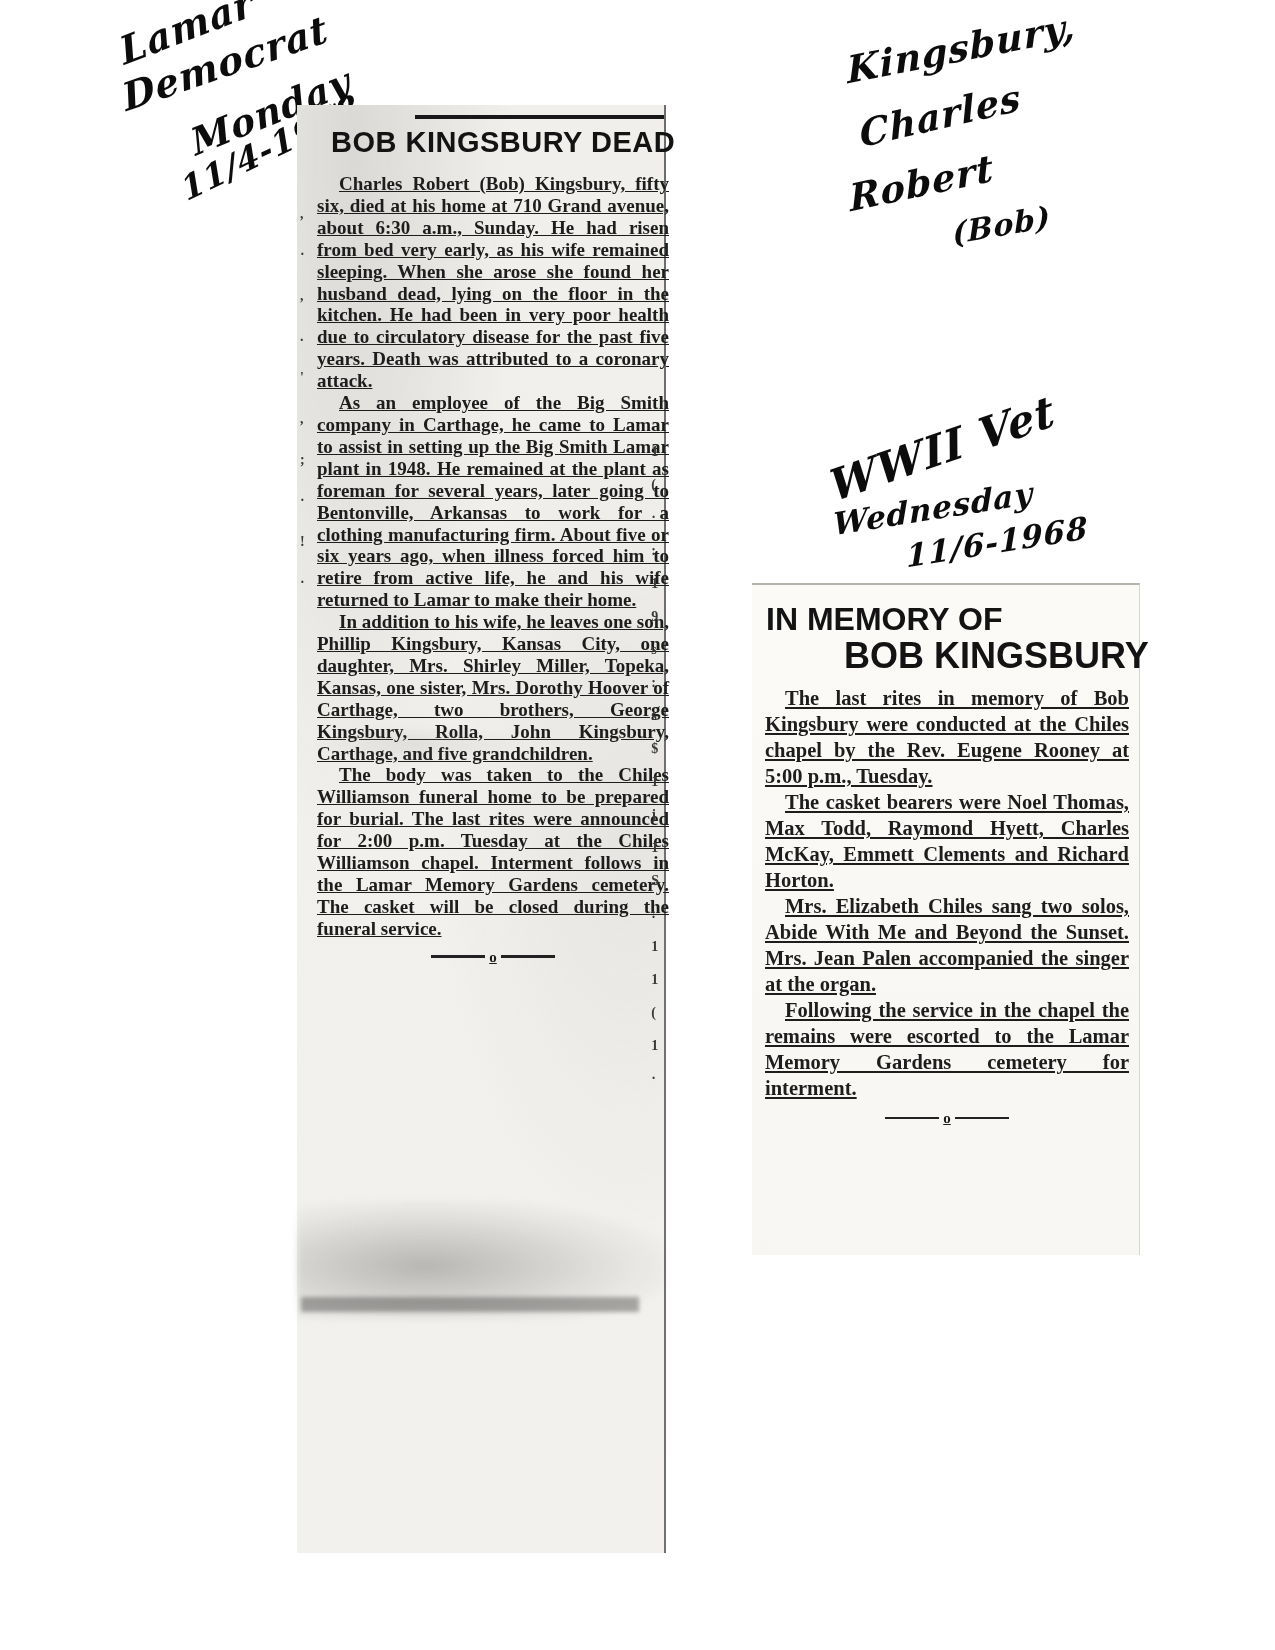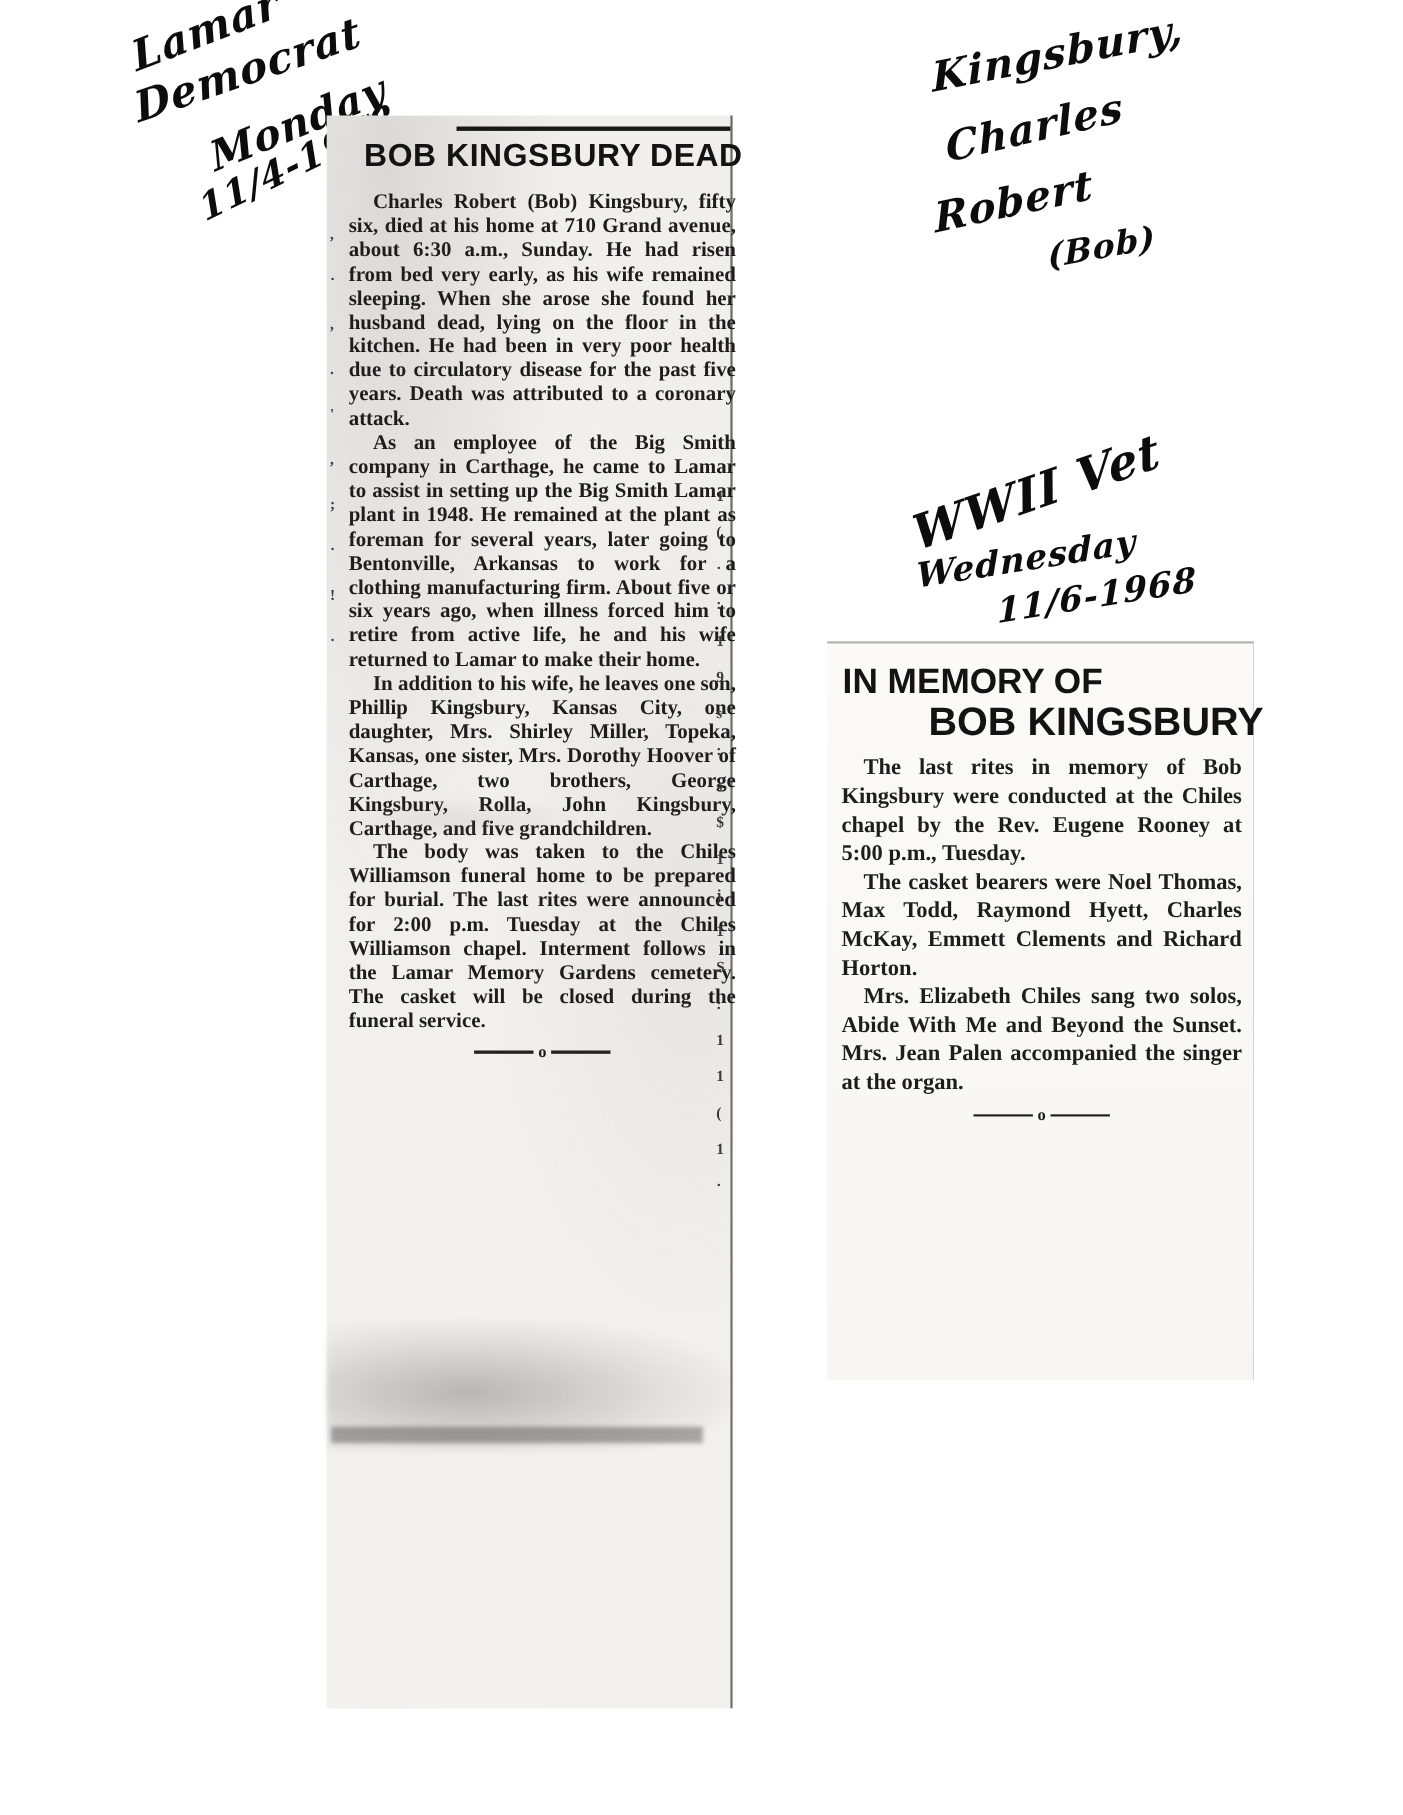--- a/index.html
+++ b/index.html
@@ -47,20 +47,21 @@
     font-family:"Liberation Sans", sans-serif;
     font-weight:bold; color:#131313; white-space:nowrap;
   }
   .hl-left  { left:34px; top:21px; font-size:29px; letter-spacing:0.5px; }
   .hl-r1    { left:14px; top:16px; font-size:32px; }
   .hl-r2    { left:92px; top:50px; font-size:36px; }
 
   .body-col {
     position:absolute; text-align:justify; font-weight:bold;
     color:#1d1d1d;
+    text-decoration:underline;
   }
   .body-left  { left:20px; top:68px;  width:352px; font-size:19px;   line-height:21.9px; }
   .body-right { left:13px; top:100px; width:364px; font-size:20.5px; line-height:26px; }
   .body-col p { text-indent:22px; margin:0; }
   .body-right p { text-indent:20px; }
 
   .divider {
     display:flex; align-items:center; justify-content:center;
     margin-top:12px; gap:4px; color:#1b1b1b;
   }
@@ -161,20 +162,21 @@
   </div>
 
   <div class="clip clip-right">
     <div class="headline hl-r1">IN MEMORY OF</div>
     <div class="headline hl-r2">BOB KINGSBURY</div>
 
     <div class="body-col body-right">
       <p>The last rites in memory of Bob Kingsbury were conducted at the Chiles chapel by the Rev. Eugene Rooney at 5:00 p.m., Tuesday.</p>
       <p>The casket bearers were Noel Thomas, Max Todd, Raymond Hyett, Charles McKay, Emmett Clements and Richard Horton.</p>
       <p>Mrs. Elizabeth Chiles sang two solos, Abide With Me and Beyond the Sunset. Mrs. Jean Palen accompanied the singer at the organ.</p>
+      <p>Following the service in the chapel the remains were escorted to the Lamar Memory Gardens cemetery for interment.</p>
       <div class="divider">
         <span class="dline"></span>
           <span class="dot">o</span>
           <span class="dline"></span>
       </div>
     </div>
   </div>
 
 </div>
 

